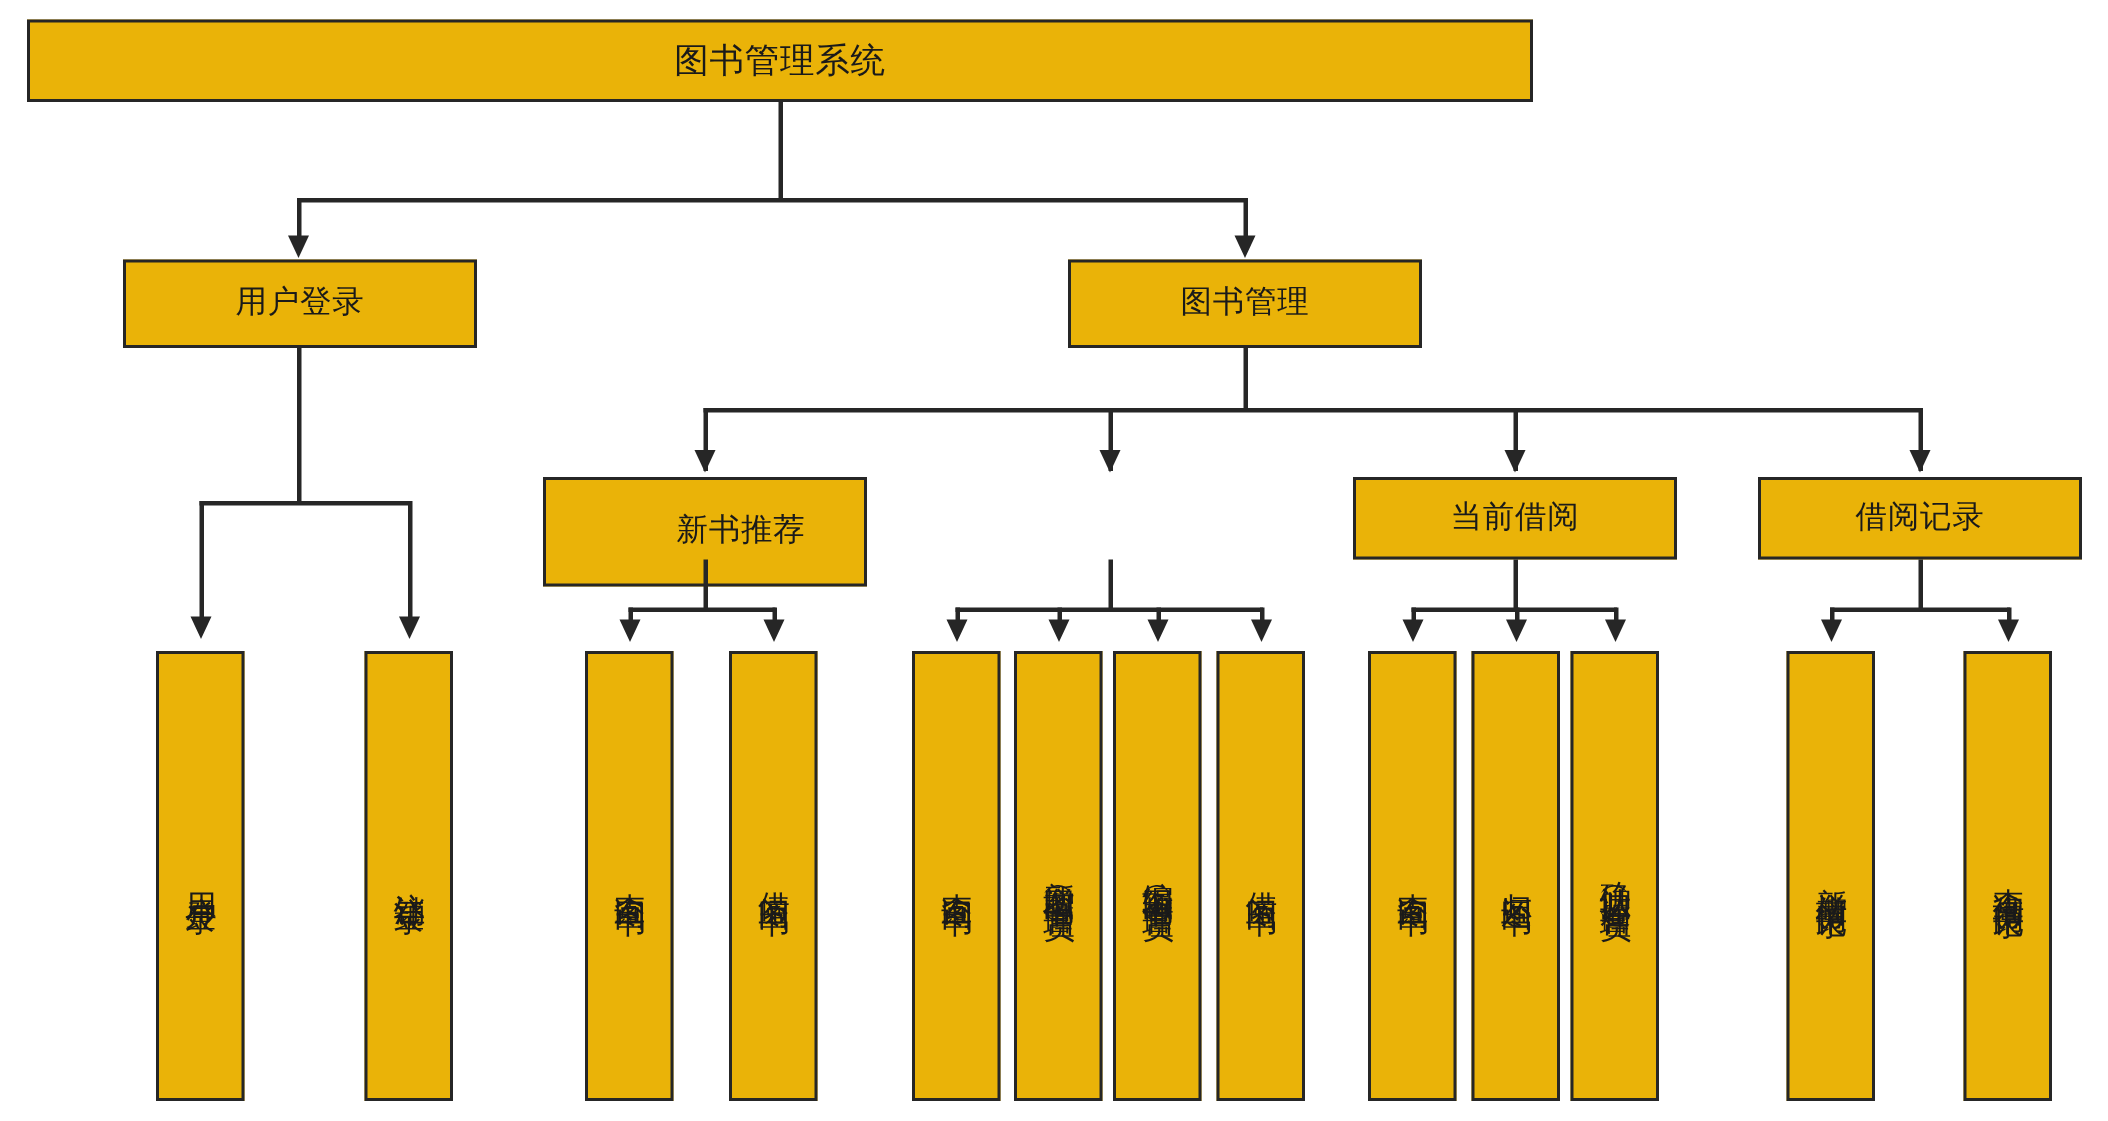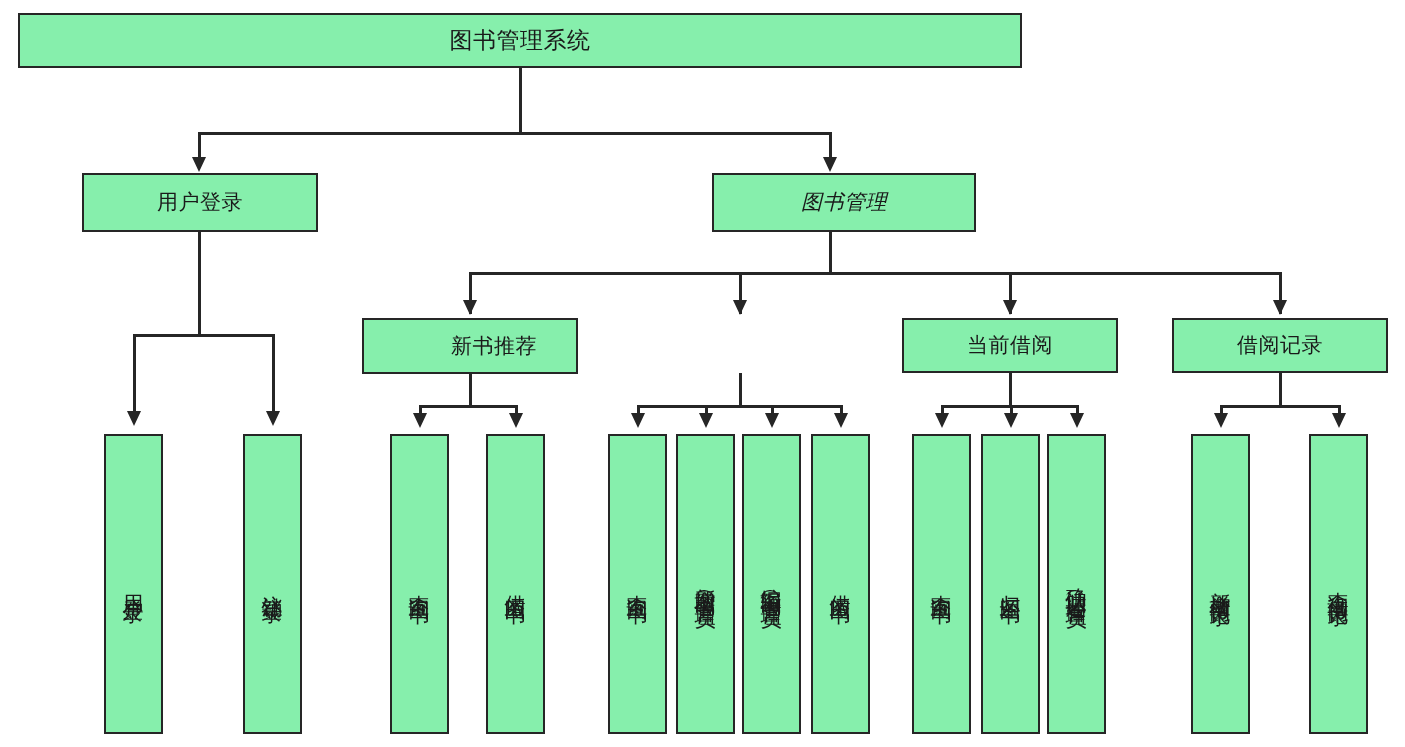--- a/index.html
+++ b/index.html
@@ -15,21 +15,21 @@
     position: relative;
     width: 1405px;
     height: 747px;
     background: #ffffff;
     overflow: hidden;
   }
   
   .node {
     position: absolute;
     box-sizing: border-box;
-    background: #86efac;
+    background: #eab308;
     border: 2.5px solid #262626;
     display: flex;
     align-items: center;
     justify-content: center;
     color: #1a1a1a;
     letter-spacing: 0.5px;
   }
   .node.root {
     font-size: 23px;
   }
@@ -97,21 +97,21 @@
   <div class="edge v" style="left:198px; top:132px; height:29px;"></div>
   <div class="arrow" style="left:192px; top:157px;"></div>
 
   <div class="edge v" style="left:829px; top:132px; height:29px;"></div>
   <div class="arrow" style="left:823px; top:157px;"></div>
 
   <div class="node lvl2" style="left:82px; top:173px; width:236px; height:59px;">
     <span class="cap">用户登录</span>
   </div>
 
-  <div class="node lvl2" style="left:712px; top:173px; width:264px; height:59px;font-style:italic;">
+  <div class="node lvl2" style="left:712px; top:173px; width:236px; height:59px;">
     <span class="cap">图书管理</span>
   </div>
 
   <div class="edge v" style="left:198px; top:232px; height:104px;"></div>
   <div class="edge h" style="left:133px; top:334px; width:141px;"></div>
   <div class="edge v" style="left:133px; top:334px; height:81px;"></div>
   <div class="arrow" style="left:127px; top:411px;"></div>
   <div class="edge v" style="left:272px; top:334px; height:81px;"></div>
   <div class="arrow" style="left:266px; top:411px;"></div>
 
@@ -119,21 +119,21 @@
   <div class="edge h" style="left:469px; top:272px; width:812px;"></div>
   <div class="edge v" style="left:469px; top:272px; height:42px;"></div>
   <div class="arrow" style="left:463px; top:300px;"></div>
   <div class="edge v" style="left:739px; top:272px; height:42px;"></div>
   <div class="arrow" style="left:733px; top:300px;"></div>
   <div class="edge v" style="left:1009px; top:272px; height:42px;"></div>
   <div class="arrow" style="left:1003px; top:300px;"></div>
   <div class="edge v" style="left:1279px; top:272px; height:42px;"></div>
   <div class="arrow" style="left:1273px; top:300px;"></div>
 
-  <div class="node lvl3" style="left:362px; top:318px; width:216px; height:56px;padding-left:48px;">
+  <div class="node lvl3" style="left:362px; top:318px; width:216px; height:73px;padding-left:48px;">
     <span class="cap">新书推荐</span>
   </div>
   <div class="node lvl3" style="left:1172px; top:318px; width:216px; height:55px;">
     <span class="cap">借阅记录</span>
   </div>
   <div class="node lvl3" style="left:902px; top:318px; width:216px; height:55px;">
     <span class="cap">当前借阅</span>
   </div>
 
   <div class="edge v" style="left:469px; top:373px; height:34px;"></div>

